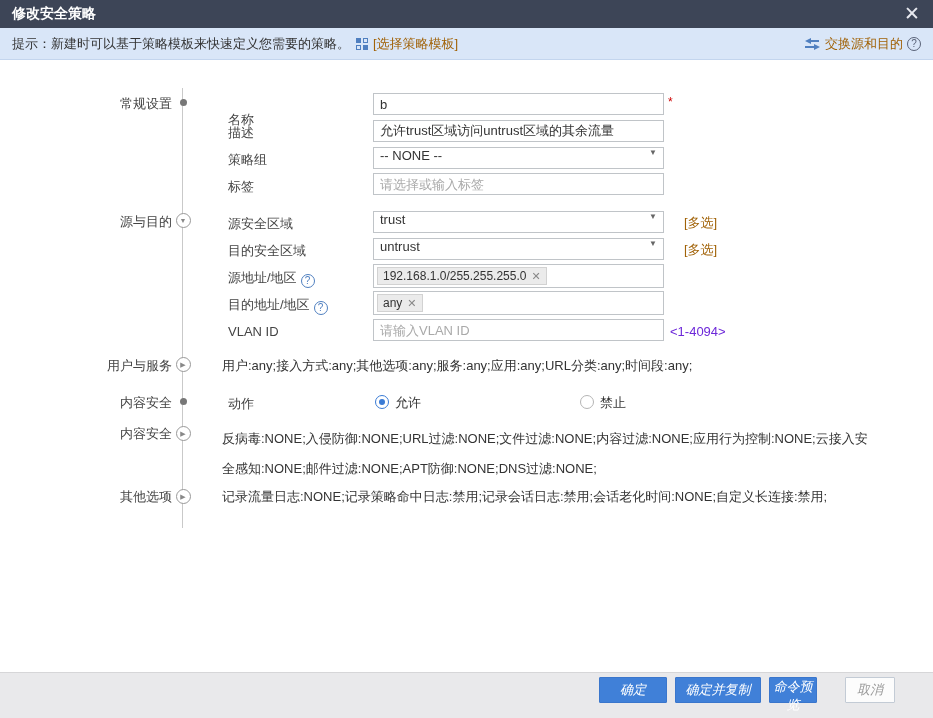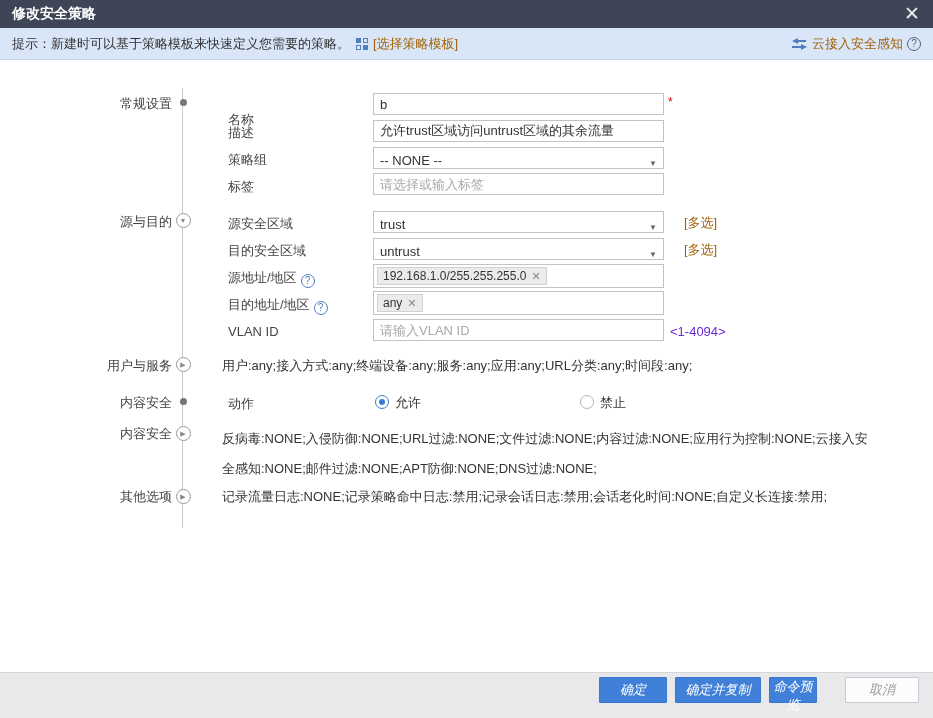--- a/index.html
+++ b/index.html
@@ -62,21 +62,21 @@
   .flabel { position:absolute; left:228px; color:#444; }
   .tinput {
     position:absolute; left:373px; width:291px; height:22px;
     border:1px solid #c0c4c8; background:#fff; padding:0 6px; font-size:13px;
     color:#333; font-family:inherit;
   }
   .tinput::placeholder { color:#a9a9a9; }
   .sel {
     position:absolute; left:373px; width:291px; height:22px;
     border:1px solid #c0c4c8; background:#fff; padding:0 6px;
-    display:flex; align-items:flex-end; cursor:pointer;
+    display:flex; align-items:flex-start; cursor:pointer;
   }
   .sel .arrow { margin-left:auto; color:#666; font-size:8px; }
   .tagbox {
     position:absolute; left:373px; width:291px; height:24px;
     border:1px solid #c0c4c8; background:#fff; padding:2px 3px;
     display:flex; align-items:center;
   }
   .chip {
     display:inline-flex; align-items:center; background:#ebebeb;
     border:1px solid #d2d2d2; padding:0 5px; height:18px; font-size:12px; color:#333;
@@ -123,21 +123,21 @@
         <i class="o"></i>
         <i class="o"></i>
         <i></i>
       </span>
     <a class="lnk">[选择策略模板]</a>
     <span class="tip-spacer"></span>
     <span class="swap-icon">
         <span class="bar1"></span>
         <span class="bar2"></span>
       </span>
-    <a class="lnk">云接入安全感知</a>
+    <a class="lnk">交换源和目的</a>
     <span class="help-circ">?</span>
   </div>
 
   <div class="timeline"></div>
   <div class="sec-label" style="top:95px">常规设置</div>
   <div class="sec-label" style="top:213px">源与目的</div>
   <div class="sec-label" style="top:357px">用户与服务</div>
   <div class="sec-label" style="top:394px">内容安全</div>
   <div class="sec-label" style="top:425px">内容安全</div>
   <div class="sec-label" style="top:488px">其他选项</div>
@@ -196,34 +196,34 @@
     <span class="chip">
       <span>any</span>
       <span class="x">✕</span>
     </span>
   </div>
 
   <div class="flabel" style="top:324px">VLAN ID</div>
   <input class="tinput" style="top: 319px;" placeholder="请输入VLAN ID">
   <span class="hint" style="left:670px; top:324px">&lt;1-4094&gt;</span>
 
-  <div class="summary" style="top:357px">用户:any;接入方式:any;终端设备:any;服务:any;应用:any;URL分类:any;时间段:any;</div>
+  <div class="summary" style="top:357px">用户:any;接入方式:any;其他选项:any;服务:any;应用:any;URL分类:any;时间段:any;</div>
 
   <div class="flabel" style="top:395px">动作</div>
   <div class="radio-item" style="left:375px; top:394px">
     <span class="radio on"></span><span>允许</span>
   </div>
   <div class="radio-item" style="left:580px; top:394px">
     <span class="radio off"></span><span>禁止</span>
   </div>
 
   <div class="summary" style="top:424px; width:652px; line-height:30px">反病毒:NONE;入侵防御:NONE;URL过滤:NONE;文件过滤:NONE;内容过滤:NONE;应用行为控制:NONE;云接入安全感知:NONE;邮件过滤:NONE;APT防御:NONE;DNS过滤:NONE;</div>
 
   <div class="summary" style="top:488px">记录流量日志:NONE;记录策略命中日志:禁用;记录会话日志:禁用;会话老化时间:NONE;自定义长连接:禁用;</div>
 
   <div class="footer">
     <button class="btn" style="left:599px; width:68px">确定</button>
     <button class="btn" style="left:675px; width:86px">确定并复制</button>
     <button class="btn" style="left:769px; width:48px">命令预览</button>
-    <button class="btn ghost" style="left:845px; width:74px">取消</button>
+    <button class="btn ghost" style="left:845px; width:50px">取消</button>
   </div>
 
 </div>
 
 </body></html>

